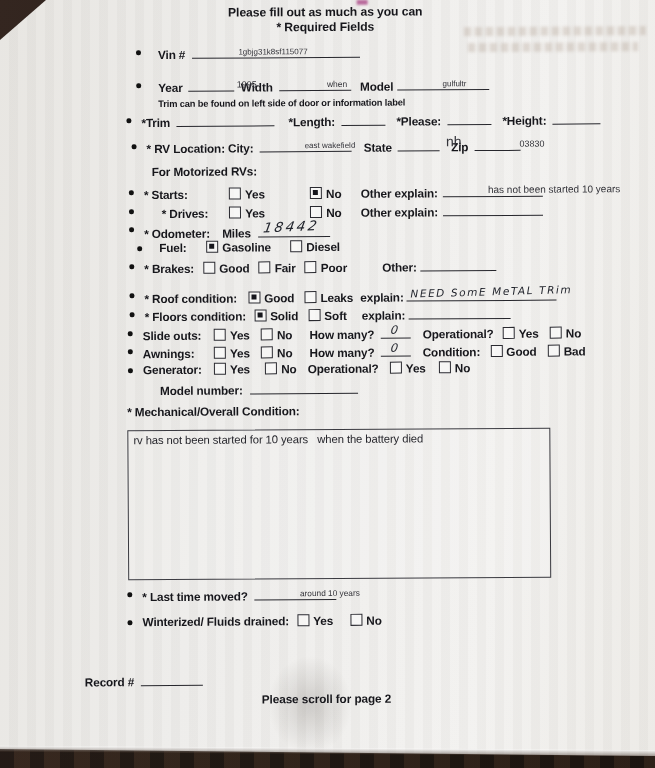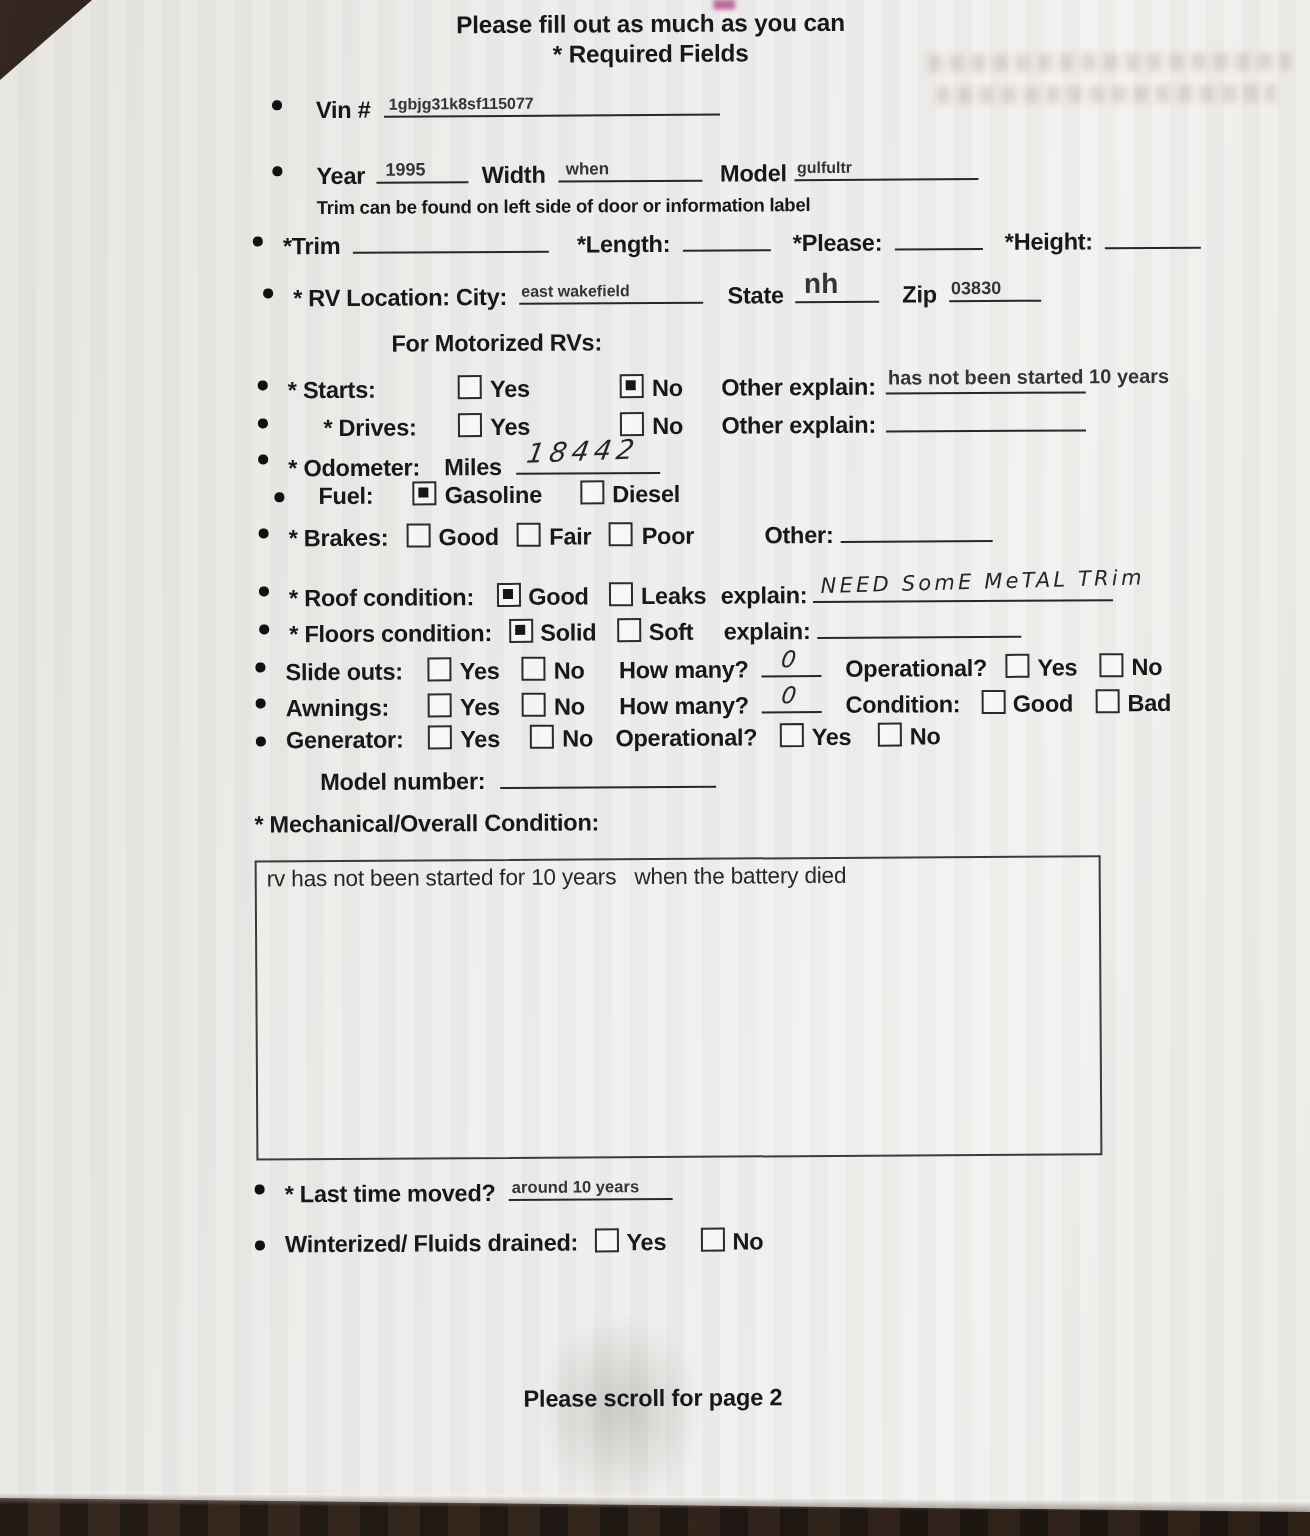--- a/index.html
+++ b/index.html
@@ -24,21 +24,21 @@
   .hdr{position:absolute;width:655px;text-align:center;font-size:12.2px;font-weight:600;letter-spacing:-.1px;}
   .row{position:absolute;white-space:nowrap;font-size:11.8px;font-weight:600;letter-spacing:-.15px;}
   .dot{position:absolute;left:-15px;top:5px;width:4.5px;height:4.5px;border-radius:50%;background:#111;}
   .lbl{display:inline-block;}
   .cb{display:inline-block;width:10px;height:10px;border:1.3px solid #2a2a30;background:rgba(255,255,255,.55);
     vertical-align:-1px;margin-right:4px;position:relative;}
   .cb.checked::after{content:"";position:absolute;left:2px;top:2px;width:5px;height:5px;background:#16161c;}
   .clbl{margin-right:0;}
   .ul{display:inline-block;position:relative;height:13px;border-bottom:1.2px solid #26262c;vertical-align:baseline;}
   .ul .val{position:absolute;bottom:1px;left:4px;white-space:nowrap;}
-  .typed{font-weight:700;color:#34343a;letter-spacing:0;}
+  .typed{font-weight:400;color:#34343a;letter-spacing:0;margin-left:44px;}
   .hand{font-family:"DejaVu Sans",sans-serif;font-style:italic;font-weight:400;color:#23262e;}
   .hand-od{font-size:13.5px;letter-spacing:2.5px;transform:skewX(-12deg) rotate(-2deg);transform-origin:left bottom;display:inline-block;}
   .hand-roof{font-size:10.5px;letter-spacing:1.6px;transform:rotate(-1.2deg);transform-origin:left bottom;display:inline-block;}
   .hand-zero{font-size:11.5px;display:inline-block;transform:skewX(-8deg);}
   .sec-title{font-weight:700;}
   .mech-box{position:absolute;left:127px;top:429px;width:421px;height:148px;border:1.2px solid #3a3a40;
     background:rgba(255,255,255,.12);}
   .mech-text{position:absolute;left:5px;top:3px;width:410px;font-size:11.3px;font-weight:400;color:#26262c;
     white-space:pre-wrap;letter-spacing:-.1px;}
   .ghost{position:absolute;filter:blur(1.6px);opacity:.5;background:
@@ -108,21 +108,21 @@
       <span class="lbl" style="margin-left:9px;">State</span>
       <span class="ul" style="width:42px;margin-left:3px;">
         <span class="val typed" style="font-size:14px;">nh</span>
       </span>
       <span class="lbl" style="margin-left:8px;">Zip</span>
       <span class="ul" style="width:46px;margin-left:3px;">
         <span class="val typed" style="font-size:9px;left:1px;">03830</span>
       </span>
     </div>
 
-    <div class="row sec-title" style="left:153px;top:164px;margin-left:44px;">For Motorized RVs:</div>
+    <div class="row sec-title" style="left:153px;top:164px;">For Motorized RVs:</div>
 
     <div class="row" style="left:145px;top:184px;">
       <span class="dot"></span>
       <span class="lbl" style="width:82px;">* Starts:</span>
       <span class="cb"></span><span class="clbl">Yes</span>
       <span class="cb checked" style="margin-left:42px;"></span><span class="clbl">No</span>
       <span class="lbl" style="margin-left:16px;">Other explain:</span>
       <span class="ul" style="width:100px;margin-left:2px;">
         <span class="val typed" style="font-size:10px;left:1px;">has not been started 10 years</span>
       </span>
@@ -239,17 +239,21 @@
       </span>
     </div>
 
     <div class="row" style="left:141px;top:614px;">
       <span class="dot"></span>
       <span class="lbl">Winterized/ Fluids drained:</span>
       <span class="cb" style="margin-left:5px;"></span><span class="clbl">Yes</span>
       <span class="cb" style="margin-left:14px;"></span><span class="clbl">No</span>
     </div>
 
+    <div class="row" style="left:83px;top:671px;">
+      <span class="lbl">Record #</span>
+      <span class="ul" style="width:62px;margin-left:4px;"></span>
+    </div>
 
     <div class="hdr" style="top:692px;left:-3px;font-size:11.8px;">Please scroll for page 2</div>
 
   </div>
 </div>
 
 </body></html>

